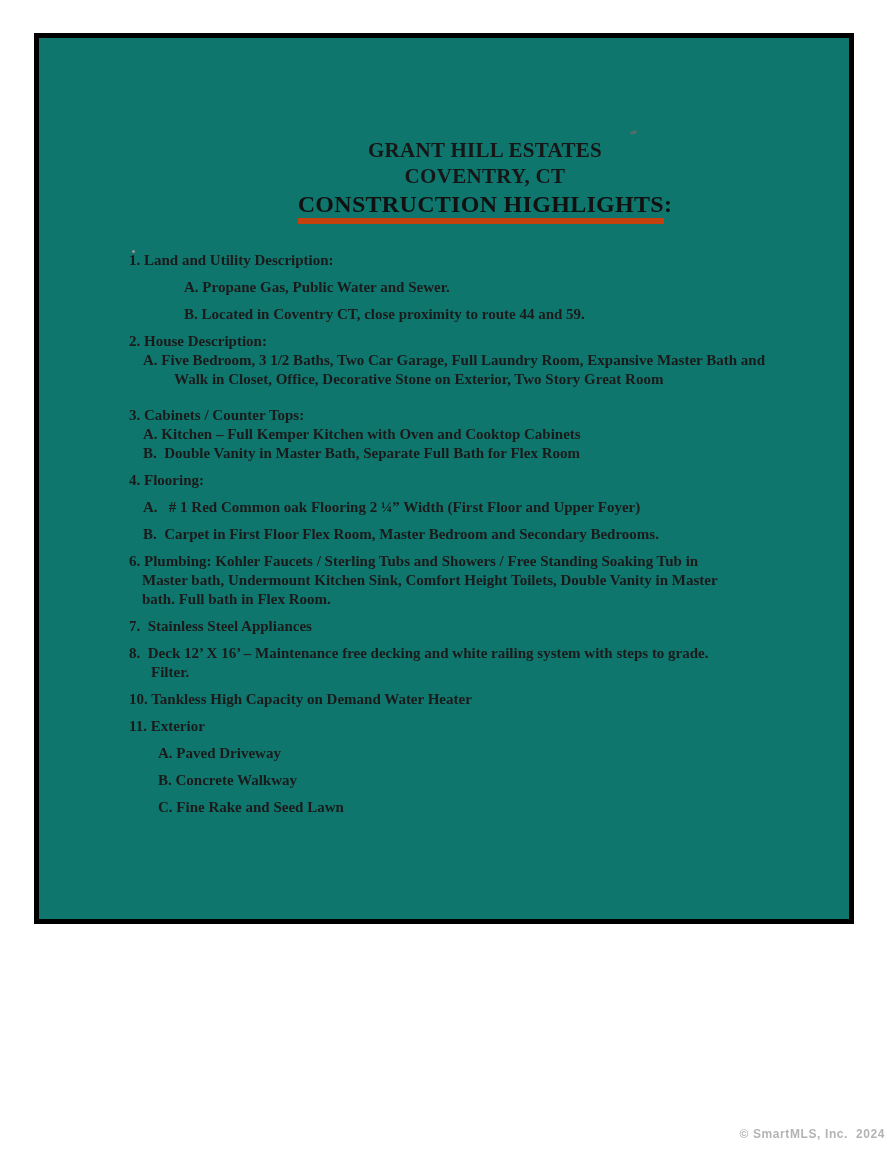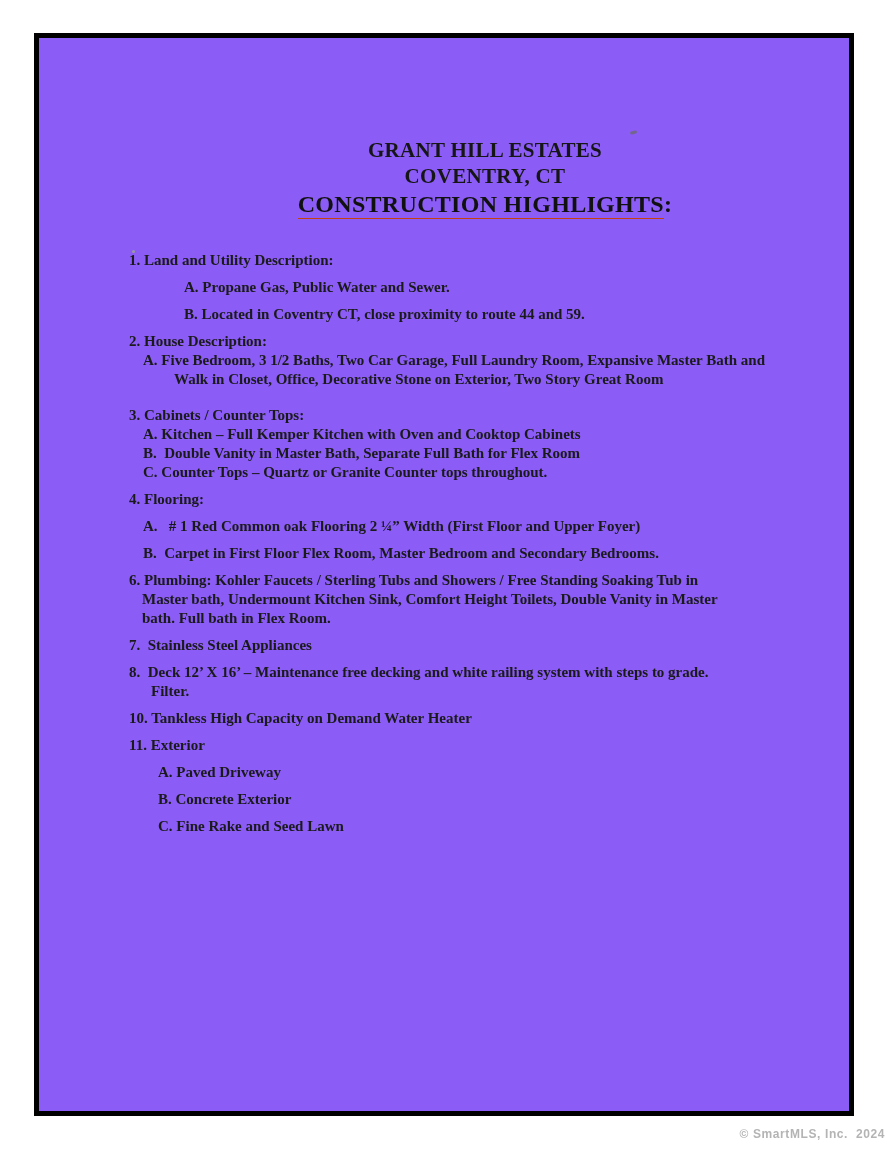--- a/index.html
+++ b/index.html
@@ -10,23 +10,23 @@
     font-family: "Liberation Serif", "DejaVu Serif", serif;
     overflow: hidden;
   }
   .canvas {
     position: absolute; inset: 0;
     background: #ffffff;
   }
   .frame {
     position: absolute;
     left: 34px; top: 33px;
-    width: 820px; height: 1083px;
+    width: 820px; height: 891px;
     border: 5px solid #000000;
-    background: #8b5cf6;
+    background: #0f766e;
   }
   .title-block {
     margin-top: 99px;
     margin-left: 92px;
     margin-right: 10px;
     text-align: center;
     color: #161616;
     font-weight: bold;
   }
   .title-line-lg {
@@ -39,21 +39,21 @@
     line-height: 20px;
     letter-spacing: 0.2px;
   }
   .doc-heading {
     font-size: 24px;
     line-height: 30px;
     letter-spacing: 0.3px;
     color: #111111;
   }
   .heading-underlined {
-    border-bottom: 1px solid #c2410c;
+    border-bottom: 6px solid #c2410c;
     padding-bottom: 1px;
   }
   .doc-body {
     margin-top: 32px;
     padding-left: 90px;
     padding-right: 24px;
     color: #1a1a1a;
     font-weight: bold;
     font-size: 15px;
   }
@@ -112,34 +112,33 @@
     <div class="doc-body">
         <div class="line item first">1. Land and Utility Description:</div>
         <div class="line sub-deep spaced">A. Propane Gas, Public Water and Sewer.</div>
         <div class="line sub-deep spaced">B. Located in Coventry CT, close proximity to route 44 and 59.</div>
         <div class="line item spaced">2. House Description:</div>
         <div class="line sub-shallow tight">A. Five Bedroom, 3 1/2 Baths, Two Car Garage, Full Laundry Room, Expansive Master Bath and</div>
         <div class="line cont-house tight">Walk in Closet, Office, Decorative Stone on Exterior, Two Story Great Room</div>
         <div class="line item extra">3. Cabinets / Counter Tops:</div>
         <div class="line sub-shallow tight">A. Kitchen – Full Kemper Kitchen with Oven and Cooktop Cabinets</div>
         <div class="line sub-shallow tight">B.  Double Vanity in Master Bath, Separate Full Bath for Flex Room</div>
-        <div class="line sub-shallow tight">C. Counter Tops – Quartz or Granite Counter tops throughout.</div>
         <div class="line item spaced">4. Flooring:</div>
         <div class="line sub-shallow spaced">A.   # 1 Red Common oak Flooring 2 ¼” Width (First Floor and Upper Foyer)</div>
         <div class="line sub-shallow spaced">B.  Carpet in First Floor Flex Room, Master Bedroom and Secondary Bedrooms.</div>
         <div class="line item spaced">6. Plumbing: Kohler Faucets / Sterling Tubs and Showers / Free Standing Soaking Tub in</div>
         <div class="line cont-plumb tight">Master bath, Undermount Kitchen Sink, Comfort Height Toilets, Double Vanity in Master</div>
         <div class="line cont-plumb tight">bath. Full bath in Flex Room.</div>
         <div class="line item spaced">7.  Stainless Steel Appliances</div>
         <div class="line item spaced">8.  Deck 12’ X 16’ – Maintenance free decking and white railing system with steps to grade.</div>
         <div class="line cont-filter tight">Filter.</div>
         <div class="line item spaced">10. Tankless High Capacity on Demand Water Heater</div>
         <div class="line item spaced">11. Exterior</div>
         <div class="line sub-ext spaced">A. Paved Driveway</div>
-        <div class="line sub-ext spaced">B. Concrete Exterior</div>
+        <div class="line sub-ext spaced">B. Concrete Walkway</div>
         <div class="line sub-ext spaced">C. Fine Rake and Seed Lawn</div>
       </div>
 
     <div class="artifact artifact-1"></div>
     <div class="artifact artifact-2"></div>
 
   </div>
 
   <div class="watermark">© SmartMLS, Inc.  2024</div>
 

